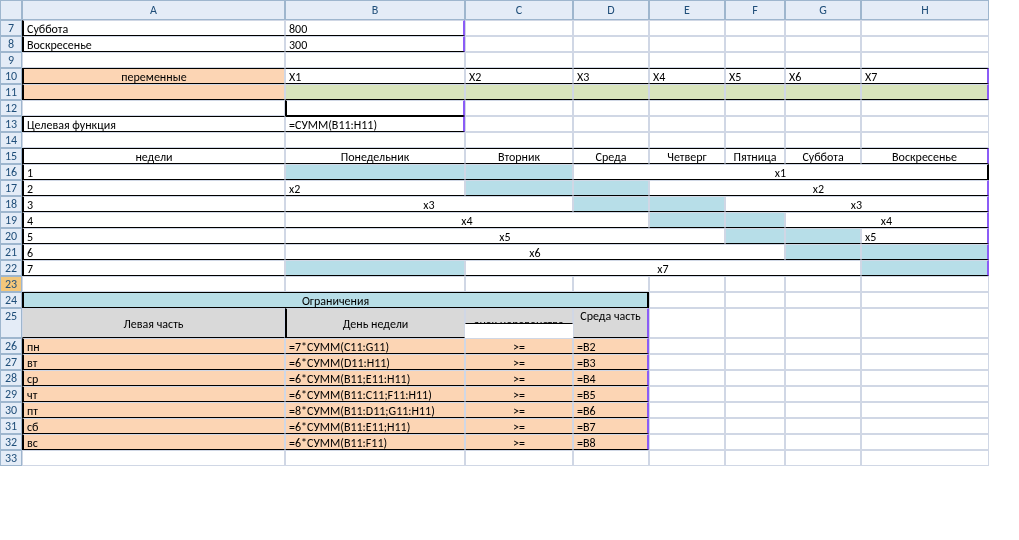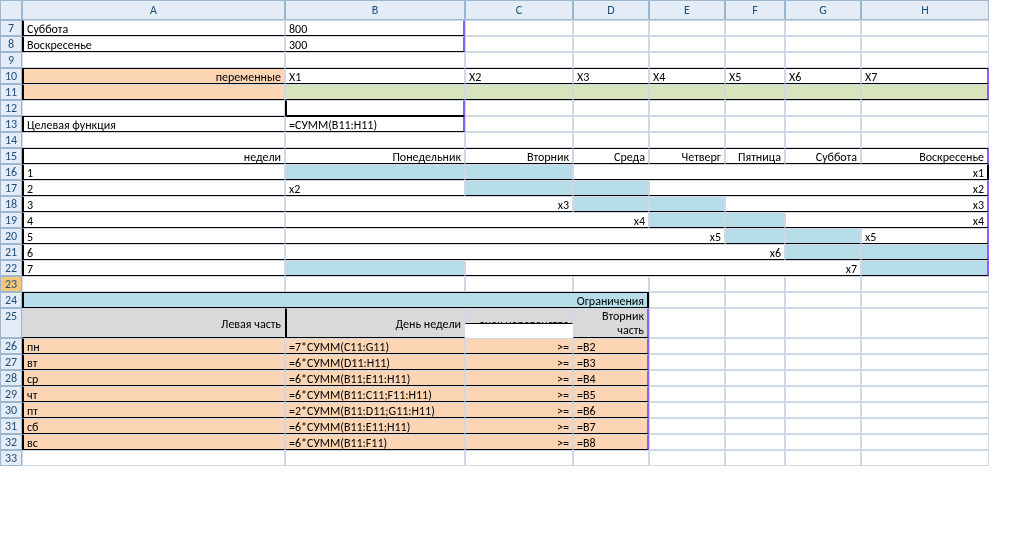--- a/index.html
+++ b/index.html
@@ -5,21 +5,21 @@
   html,body{margin:0;padding:0;font-family:Calibri,Arial,sans-serif;font-size:12px;color:#000;background:#fff}
   .sheet{display:grid;grid-template-columns:22px 263px 180px 108px 76px 76px 60px 76px 128px;}
   .cell{border:1px solid #d0d7e5;height:16px;line-height:16px;padding:0 3px;overflow:hidden;white-space:nowrap;box-sizing:border-box}
   .hdr{background:#e4ecf7;border:1px solid #9eb6ce;text-align:center;color:#1f4e79;height:18px;line-height:18px}
   .rowhdr{background:#e4ecf7;border:1px solid #9eb6ce;text-align:center;color:#1f4e79}
   .rowhdr.sel{background:#f3c77b}
   .thick-t{border-top:1.5px solid #000}
   .thick-b{border-bottom:1.5px solid #000}
   .thick-l{border-left:2px solid #000}
   .thick-r{border-right:2px solid #8b5cf6}
-  .center{text-align:right}
+  .center{text-align:center}
   .orange{background:#fcd5b4}
   .green{background:#d8e4bc}
   .blue{background:#b7dee8}
   .grayhdr{background:#d9d9d9}
 </style>
 </head>
 <body>
 
 <div class="sheet">
 
@@ -183,21 +183,21 @@
   <div class="cell blue center thick-t thick-l thick-b" style="grid-column:span 4;border-right:2px solid #000">Ограничения</div>
   <div class="cell"></div>
   <div class="cell"></div>
   <div class="cell"></div>
   <div class="cell"></div>
 
   <div class="rowhdr">25</div>
   <div class="cell grayhdr center thick-b" style="height:30px;line-height:30px">Левая часть</div>
   <div class="cell grayhdr center thick-l thick-b" style="height:30px;line-height:30px">День недели</div>
   <div class="cell grayhdr center thick-b" style="height:16px;line-height:30px">знак неравенства</div>
-  <div class="cell grayhdr center thick-b thick-r" style="height:30px;line-height:14px;white-space:normal">Вторник часть</div>
+  <div class="cell grayhdr center thick-b thick-r" style="height:30px;line-height:14px;white-space:normal">Среда часть</div>
   <div class="cell" style="height:30px"></div>
   <div class="cell" style="height:30px"></div>
   <div class="cell" style="height:30px"></div>
   <div class="cell" style="height:30px"></div>
 
   <div class="rowhdr">26</div>
   <div class="cell orange thick-l thick-b">пн</div>
   <div class="cell orange thick-b">=7*СУММ(C11:G11)</div>
   <div class="cell orange center thick-b">&gt;=</div>
   <div class="cell orange thick-b thick-r">=B2</div>
@@ -231,21 +231,21 @@
   <div class="cell orange thick-b">=6*СУММ(B11:C11;F11:H11)</div>
   <div class="cell orange center thick-b">&gt;=</div>
   <div class="cell orange thick-b thick-r">=B5</div>
   <div class="cell"></div>
   <div class="cell"></div>
   <div class="cell"></div>
   <div class="cell"></div>
 
   <div class="rowhdr">30</div>
   <div class="cell orange thick-l thick-b">пт</div>
-  <div class="cell orange thick-b">=2*СУММ(B11:D11;G11:H11)</div>
+  <div class="cell orange thick-b">=8*СУММ(B11:D11;G11:H11)</div>
   <div class="cell orange center thick-b">&gt;=</div>
   <div class="cell orange thick-b thick-r">=B6</div>
   <div class="cell"></div>
   <div class="cell"></div>
   <div class="cell"></div>
   <div class="cell"></div>
 
   <div class="rowhdr">31</div>
   <div class="cell orange thick-l thick-b">сб</div>
   <div class="cell orange thick-b">=6*СУММ(B11:E11;H11)</div>

